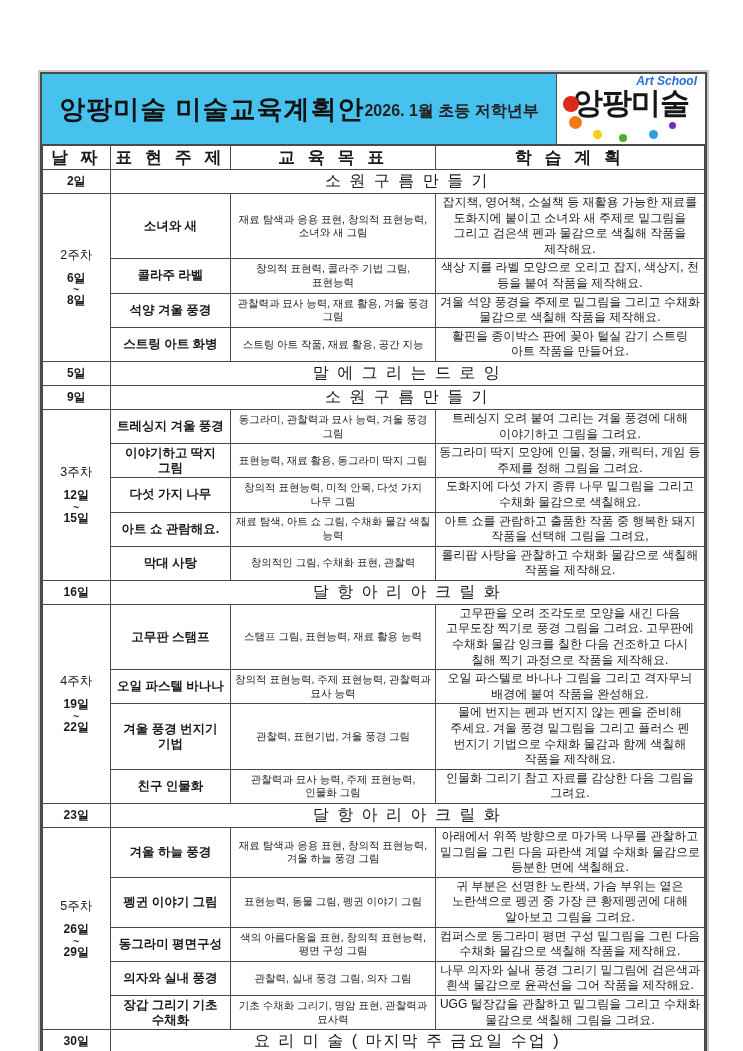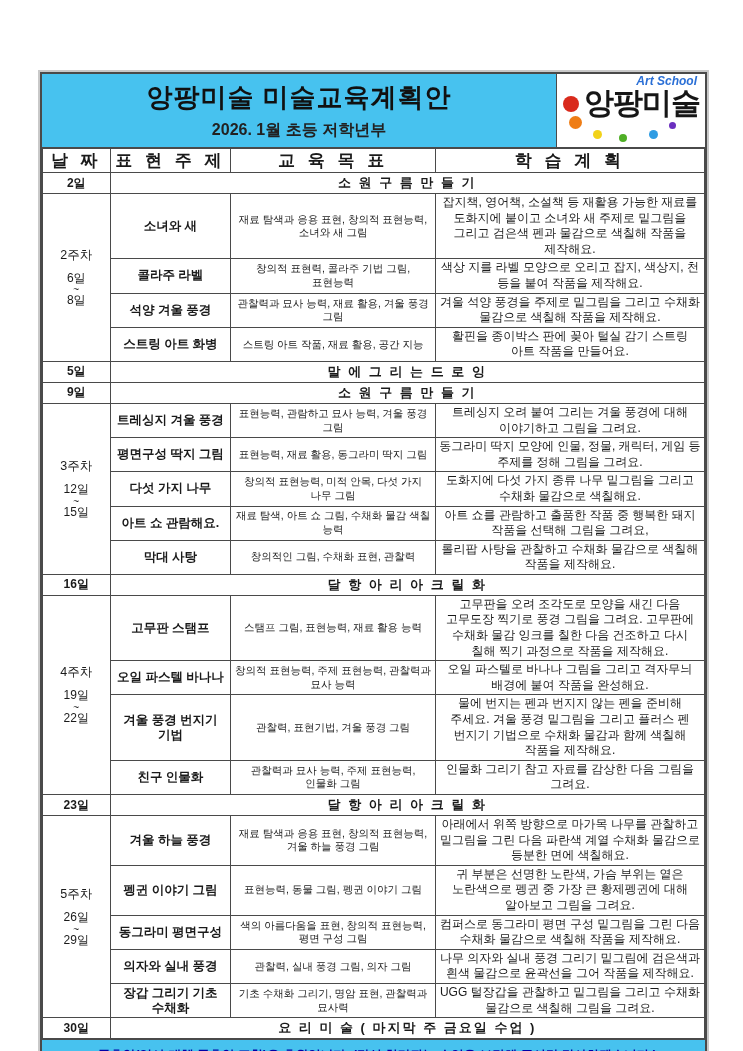--- a/index.html
+++ b/index.html
@@ -7,52 +7,52 @@
     width:743px;height:1051px;background:#ffffff;position:relative;
     font-family:"Liberation Sans","DejaVu Sans",sans-serif;color:#1a1a1a;
     overflow:hidden;
   }
   .doc{
     position:absolute;left:40px;top:72px;width:663px;
     border:2px solid #4a4a4a;box-shadow:0 0 0 2px #c9c9c9;background:#fff;
   }
   
   .hdr{display:flex;border-bottom:1px solid #4a4a4a;}
-  .hdr-left{flex:1;display:flex;flex-direction:column;align-items:center;justify-content:center;
+  .hdr-left{flex:1;display:flex;align-items:center;justify-content:center;
     padding:6px 0;border-right:1px solid #4a4a4a;}
   .hdr-title{font-weight:bold;font-size:26px;letter-spacing:1px;color:#111;}
   .hdr-sub{font-weight:bold;font-size:16px;margin-top:5px;color:#222;}
   .hdr-logo{width:148px;background:#fff;position:relative;}
   
   .logo{position:relative;width:100%;height:100%;min-height:70px;}
   .logo-word{position:absolute;left:16px;top:14px;font-weight:bold;font-size:30px;color:#161616;
-    letter-spacing:-1px;line-height:1;margin-left:11px;}
+    letter-spacing:-1px;line-height:1;}
   .logo-tag{position:absolute;right:8px;top:0;font-size:12px;font-weight:bold;color:#2a6fd6;font-style:italic;}
   .dot{position:absolute;border-radius:50%;}
   .d0{width:16px;height:16px;left:6px;top:22px;}
   .d1{width:13px;height:13px;left:12px;top:42px;}
   .d2{width:9px;height:9px;left:36px;top:56px;}
   .d3{width:8px;height:8px;left:62px;top:60px;}
   .d4{width:9px;height:9px;left:92px;top:56px;}
   .d5{width:7px;height:7px;left:112px;top:48px;}
   
   table{width:100%;border-collapse:collapse;table-layout:fixed;}
   td{border:1px solid #4a4a4a;text-align:center;vertical-align:middle;padding:1px 3px;
     word-break:keep-all;overflow:hidden;}
   .c-date{width:66px;}
   .c-topic{width:118px;}
   .c-goal{width:200px;}
   .c-plan{width:263px;}
   .thead td{font-weight:bold;font-size:17px;letter-spacing:4px;height:15px;padding:0 2px;}
   .banner-row td{height:15px;}
   .banner-row .date{font-weight:bold;font-size:12px;}
-  .banner{font-weight:bold;font-size:13px;letter-spacing:2px;border-radius:8px;}
+  .banner{font-weight:normal;font-size:16px;letter-spacing:2px;border-radius:8px;}
   .date{font-weight:bold;font-size:12px;}
   .week-name{font-weight:normal;font-size:12.5px;margin-bottom:8px;}
-  .week-days{font-weight:normal;font-size:12px;line-height:1.15;}
+  .week-days{font-weight:bold;font-size:12px;line-height:1.15;}
   .tilde{font-size:10px;line-height:0.9;}
   .topic{font-weight:bold;font-size:12.5px;line-height:1.2;margin-left:44px;}
   .goal{font-size:10.5px;line-height:1.3;}
   .plan{font-size:12px;line-height:1.3;}
   tr.h2 td{height:30px;} tr.h3 td{height:42px;} tr.h4 td{height:54px;}
   
   .notes{border-top:1px solid #4a4a4a;padding:5px 8px 6px 8px;}
   .note-line{font-weight:bold;font-size:12.5px;line-height:1.6;color:#0000a6;text-align:center;}
 </style>
 </head>
@@ -141,25 +141,25 @@
     <tr class="h2">
       <td class="date" rowspan="5">
         <div class="week-name">3주차</div>
         <div class="week-days">
           <div>12일</div>
           <div class="tilde">~</div>
           <div>15일</div>
         </div>
       </td>
       <td class="topic">트레싱지 겨울 풍경</td>
-      <td class="goal">표현능력, 관람하고 묘사 능력, 겨울 풍경 그림</td>
+      <td class="goal">동그라미, 관찰력과 묘사 능력, 겨울 풍경 그림</td>
       <td class="plan">트레싱지 오려 붙여 그리는 겨울 풍경에 대해 이야기하고 그림을 그려요.</td>
     </tr>
     <tr class="h2">
-      <td class="topic">평면구성 딱지 그림</td>
+      <td class="topic">이야기하고 딱지 그림</td>
       <td class="goal">표현능력, 재료 활용, 동그라미 딱지 그림</td>
       <td class="plan">동그라미 딱지 모양에 인물, 정물, 캐릭터, 게임 등 주제를 정해 그림을 그려요.</td>
     </tr>
     <tr class="h2">
       <td class="topic">다섯 가지 나무</td>
       <td class="goal">창의적 표현능력, 미적 안목, 다섯 가지 나무 그림</td>
       <td class="plan">도화지에 다섯 가지 종류 나무 밑그림을 그리고 수채화 물감으로 색칠해요.</td>
     </tr>
     <tr class="h2">
       <td class="topic">아트 쇼 관람해요.</td>

